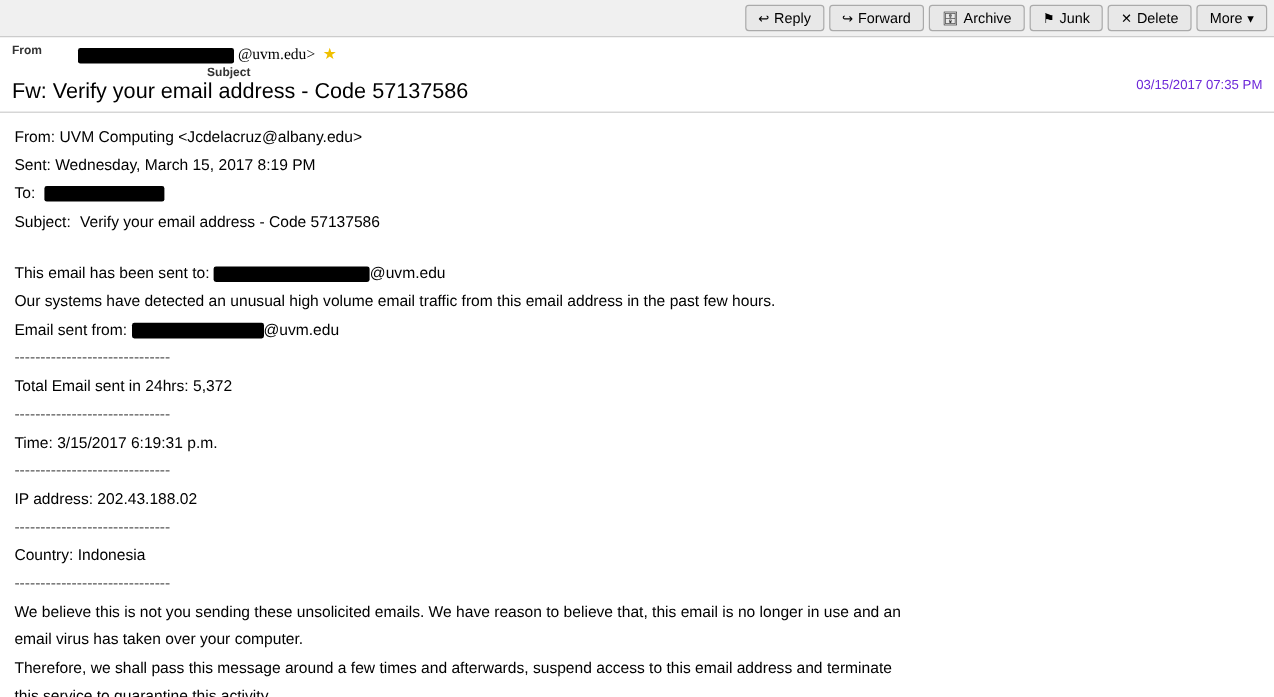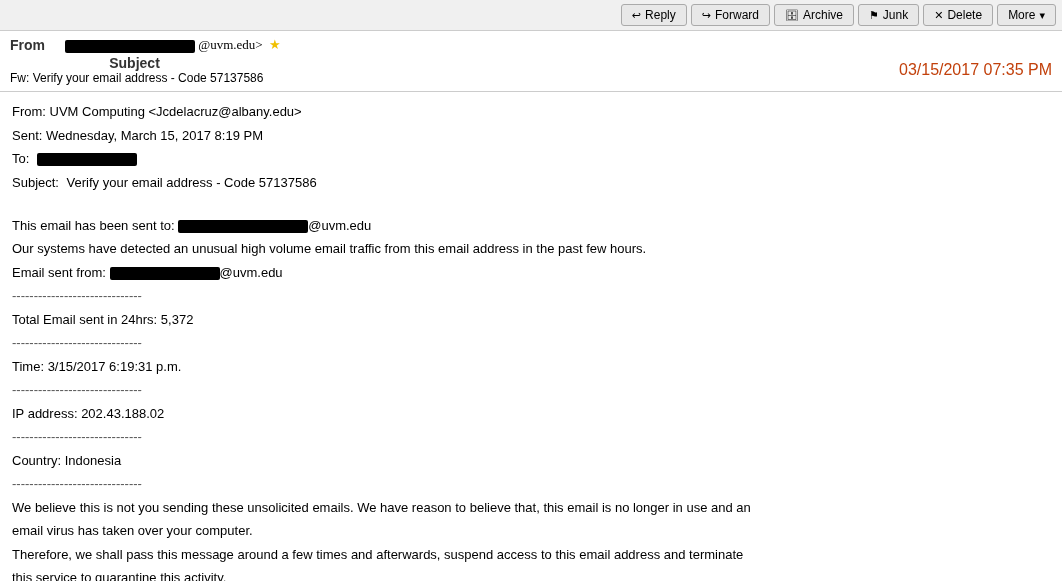--- a/index.html
+++ b/index.html
@@ -41,31 +41,31 @@
     }
     .header-row {
       display: flex;
       align-items: flex-start;
       margin-bottom: 2px;
     }
     .header-label {
       font-weight: bold;
       min-width: 55px;
       color: #333;
-      font-size: 14px;
+      font-size: 10px;
     }
     .header-value {
       color: #000;
       font-size: 13px;
       flex: 1;
       font-family: Liberation Serif, serif;
     }
     .header-date {
-      color: #c2410c;
-      font-size: 16px;
+      color: #6d28d9;
+      font-size: 11px;
       margin-left: auto;
       white-space: nowrap;
     }
     .redacted {
       display: inline-block;
       background: #000;
       border-radius: 2px;
       vertical-align: middle;
     }
     .star {
@@ -73,21 +73,21 @@
       font-size: 13px;
       margin-left: 3px;
     }
     .subject-row {
       display: flex;
       align-items: center;
       justify-content: space-between;
       margin-bottom: 2px;
     }
     .subject-text {
-      font-size: 12px;
+      font-size: 18px;
       color: #000;
     }
 
     
     .email-body {
       padding: 10px 12px;
       line-height: 1.5;
       font-size: 13px;
     }
     .email-body p {

